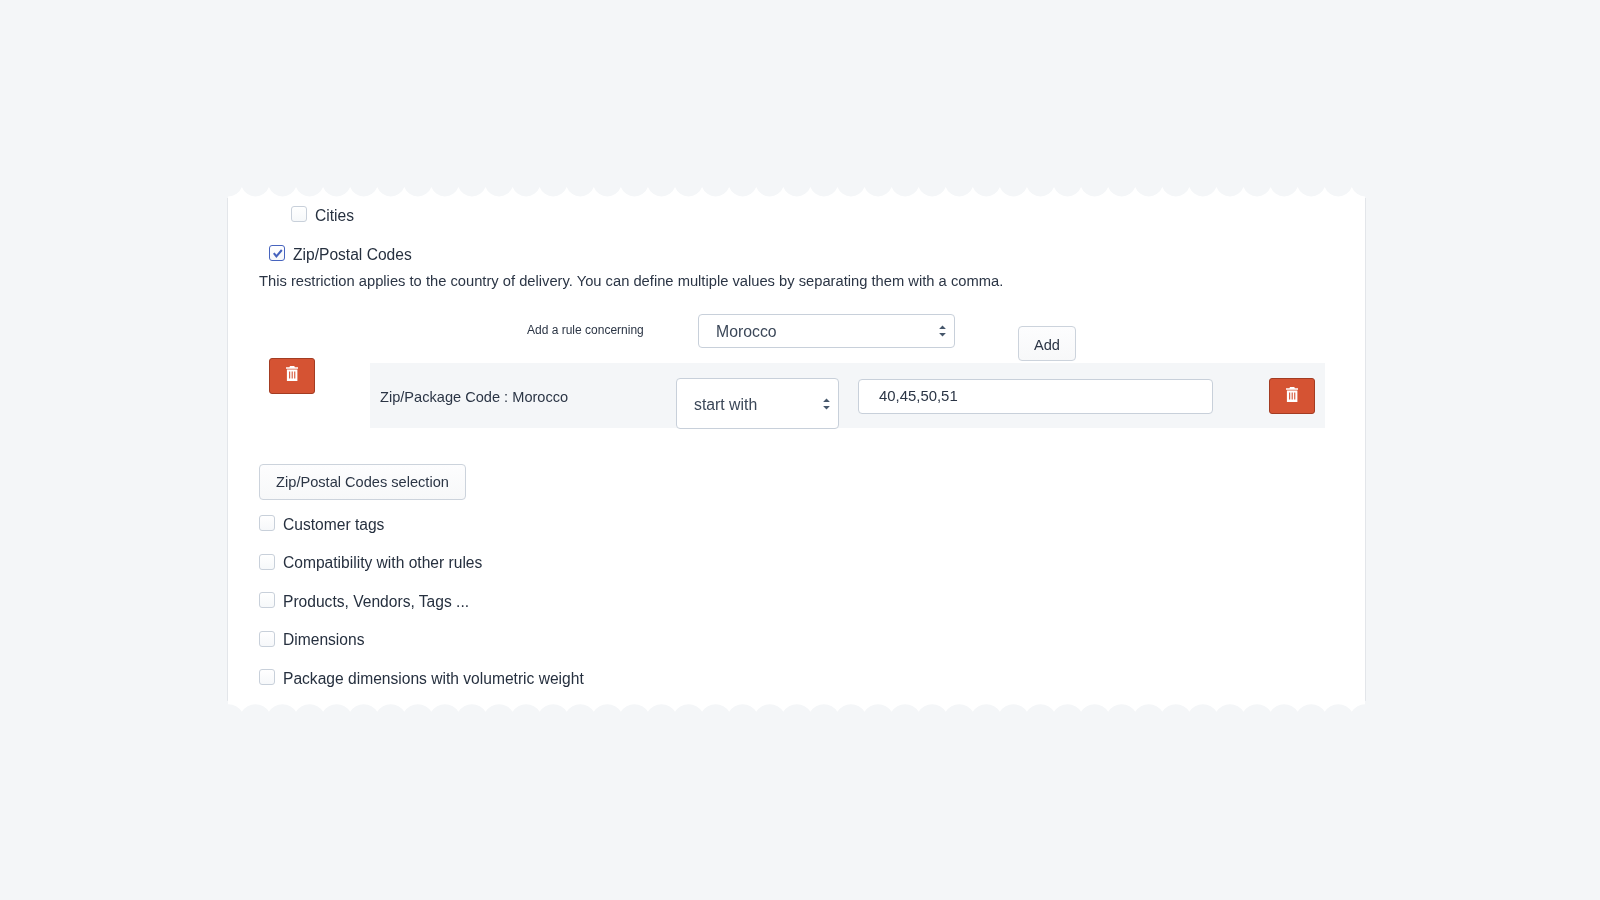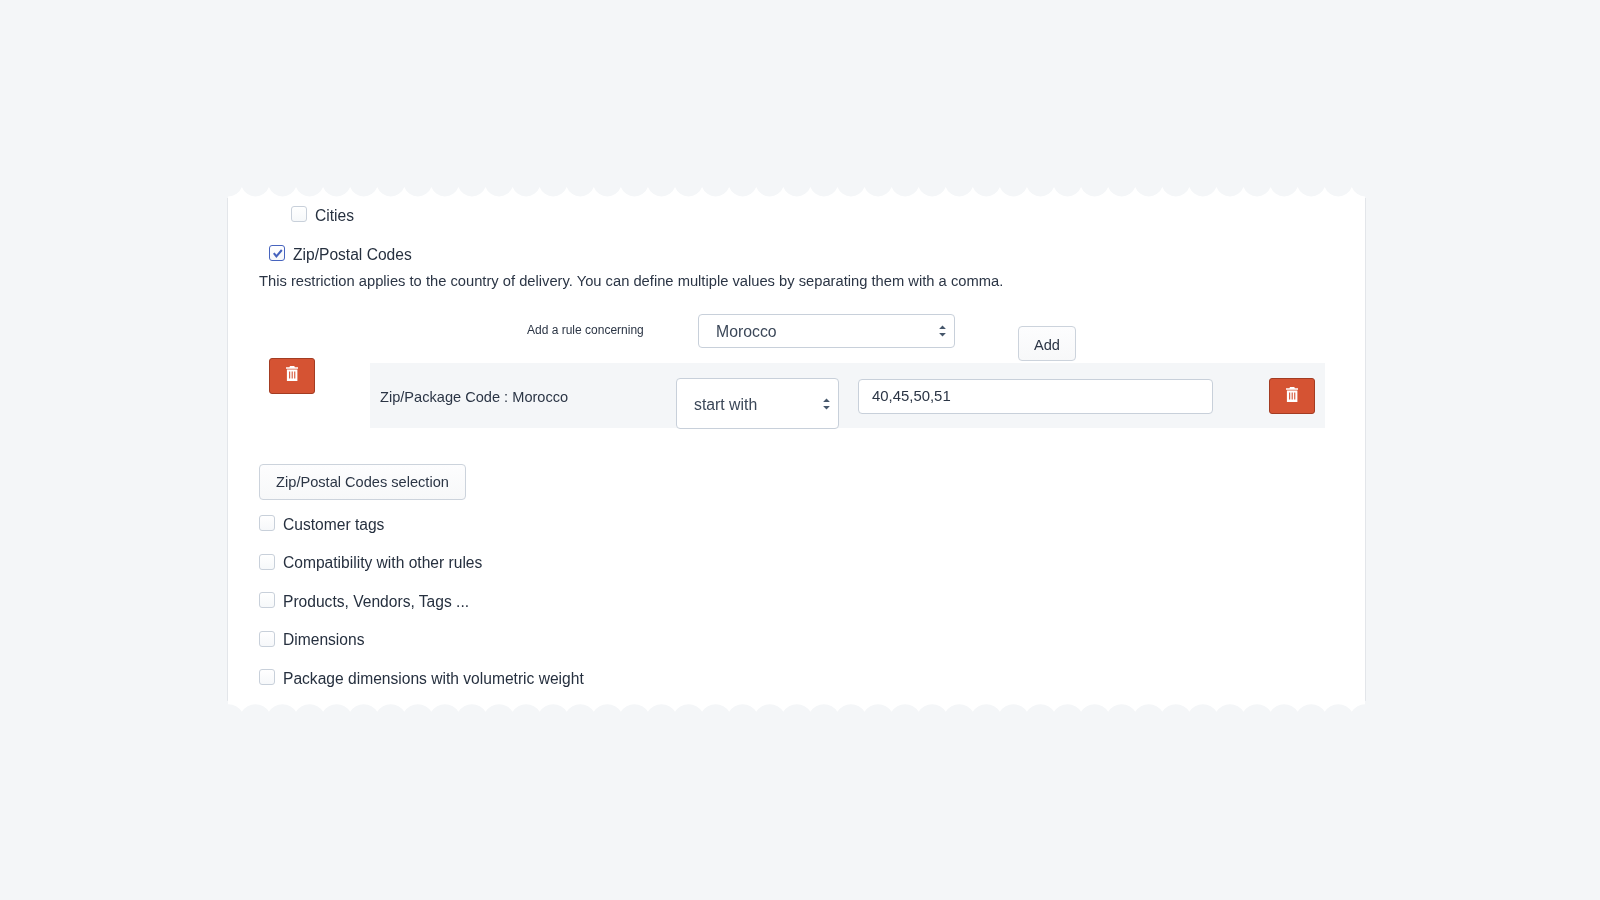--- a/index.html
+++ b/index.html
@@ -48,21 +48,21 @@
   .rule-strip{position:absolute;left:370px;top:363px;width:955px;height:65px;background:#f4f6f8;}
   .rule-del{position:absolute;left:269px;top:358px;width:46px;height:36px;background:#d55333;
         border:1px solid #a33c22;border-radius:3px;box-sizing:border-box;}
   .rule-del svg{position:absolute;left:15.6px;top:7.3px;}
   .rule-title{position:absolute;left:380px;top:389px;font-size:14.6px;color:#2b3545;line-height:16px;}
   .op-select{position:absolute;left:676px;top:378px;width:163px;height:51px;box-sizing:border-box;
         border:1px solid #c8d0da;border-radius:4px;background:#fff;font-size:15.8px;color:#3b4758;
         padding:0 24px 0 17px;display:flex;align-items:center;}
   .val-input{position:absolute;left:858px;top:379px;width:355px;height:35px;box-sizing:border-box;
         border:1px solid #c8d0da;border-radius:4px;background:#fff;font-size:14.9px;color:#2b3545;
-        padding:0 13px;display:flex;align-items:center;line-height:17px;}
+        padding:0 20px;display:flex;align-items:center;line-height:17px;}
   .row-del{position:absolute;left:1269px;top:378px;width:46px;height:36px;background:#d55333;
         border:1px solid #a33c22;border-radius:3px;box-sizing:border-box;}
   .row-del svg{position:absolute;left:15.6px;top:8.3px;}
 
   .sel-btn{position:absolute;left:259px;top:464px;width:207px;height:36px;box-sizing:border-box;
         border:1px solid #ccd3dc;border-radius:4px;
         background:linear-gradient(180deg,#fdfdfe 0%,#f7f8f9 100%);
         font-size:14.6px;color:#2b3545;
         display:flex;align-items:center;justify-content:center;}
 </style>

